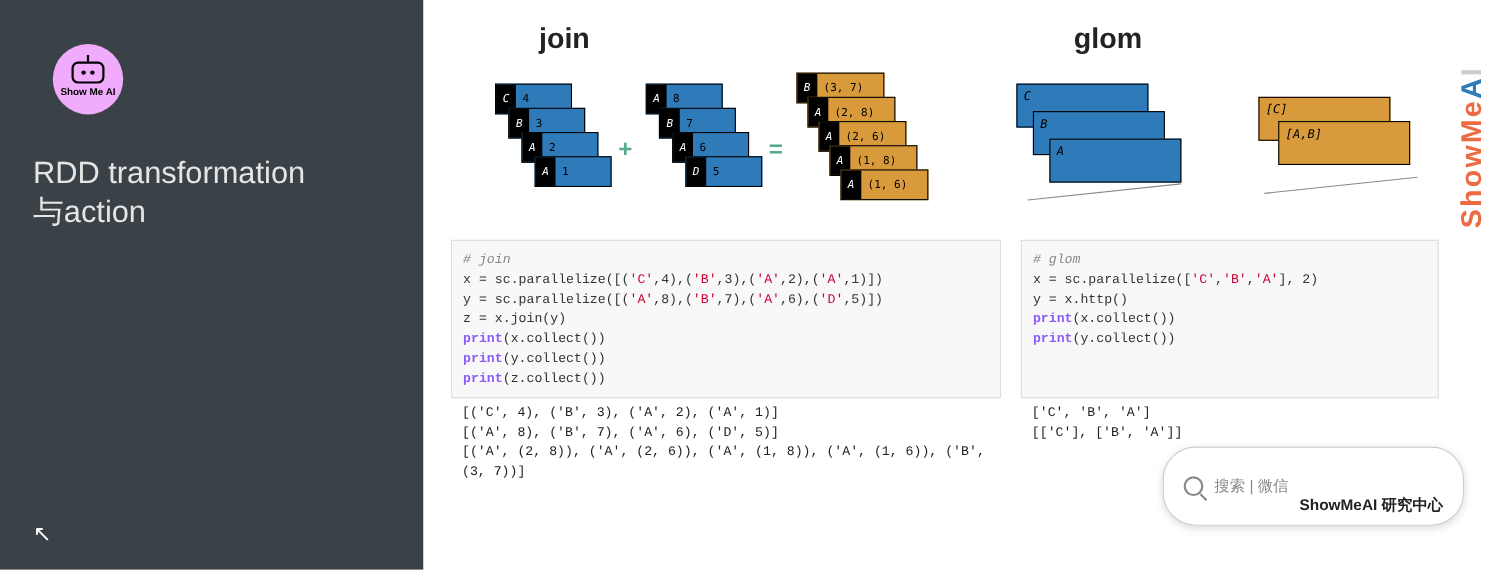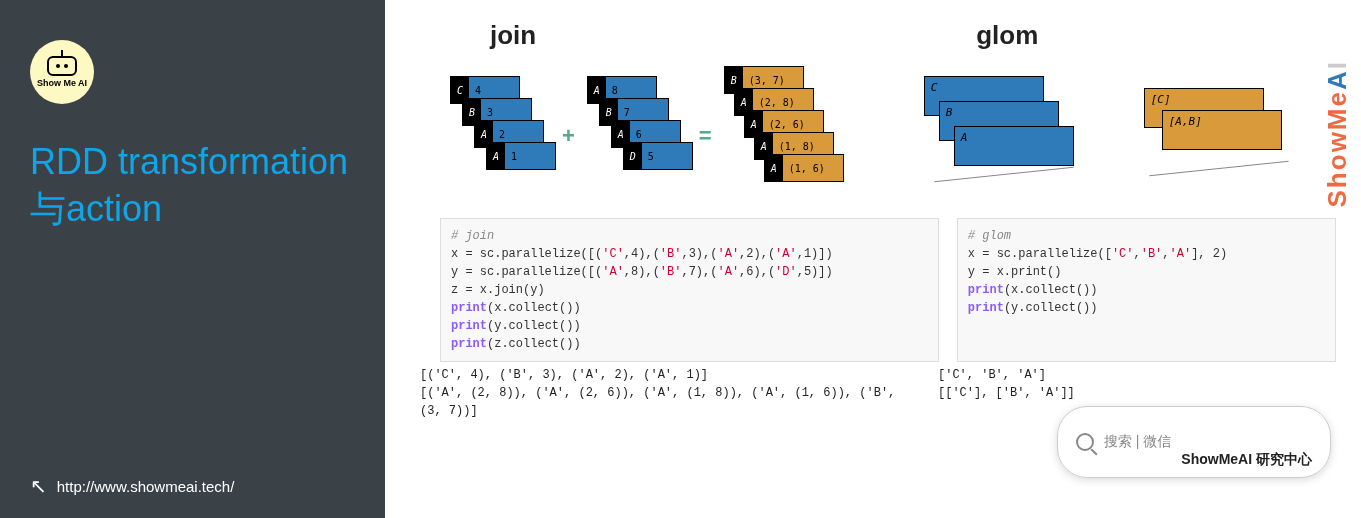--- a/index.html
+++ b/index.html
@@ -1,26 +1,26 @@
 <!DOCTYPE html>
 <html><head>
 <meta charset="utf-8">
 <style>
   * { margin: 0; padding: 0; box-sizing: border-box; }
   body { width: 1361px; height: 518px; display: flex; font-family: Arial, sans-serif; background: #fff; overflow: hidden; }
 
   
   .sidebar { width: 385px; height: 100%; background: #3a4248; color: #fff; padding: 40px 30px 20px 30px; display: flex; flex-direction: column; }
   .logo-wrap { margin-bottom: 35px; }
-  .logo-circle { width: 64px; height: 64px; border-radius: 50%; background: #fef9c3; display: flex; flex-direction: column; align-items: center; justify-content: center; }
+  .logo-circle { width: 64px; height: 64px; border-radius: 50%; background: #f0abfc; display: flex; flex-direction: column; align-items: center; justify-content: center; margin-left: 18px; }
   .logo-robot { width: 30px; height: 20px; border: 2px solid #000; border-radius: 6px; position: relative; display:flex; align-items:center; justify-content:center; gap:4px;}
   .logo-robot::before { content:""; position:absolute; top:-8px; left:50%; transform:translateX(-50%); width:2px; height:6px; background:#000; }
   .logo-eye { width:4px; height:4px; background:#000; border-radius:50%; }
   .logo-text { font-size: 9px; color: #000; font-weight: bold; margin-top: 2px; }
-  .title1 { font-size: 36px; font-weight: 500; line-height: 1.3; margin-bottom: 100px; color: #0ea5e9; }
+  .title1 { font-size: 28px; font-weight: 500; line-height: 1.3; margin-bottom: 100px; color: #e5e5e5; }
   .title2 { font-size: 30px; }
   .title2 .orange { color: #f58a33; }
   .title2 .white { color: #fff; }
   .footer-link { margin-top: auto; display: flex; align-items: center; gap: 10px; font-size: 15px; }
   .cursor-icon { font-size: 20px; }
 
   
   .main { flex: 1; position: relative; background: #fff; }
   .side-brand { position:absolute; right:8px; top:60px; writing-mode:vertical-rl; transform:rotate(180deg); font-size:26px; font-weight:bold; letter-spacing:2px; }
   .sb-a { color:#ed6a43; } .sb-b { color:#2f7ab8; } .sb-c { color:#ccc; }
@@ -40,21 +40,21 @@
   .card .key { width:18px; height:100%; background:#000; color:#fff; display:flex; align-items:center; justify-content:center; font-style:italic; }
   .card .val { padding: 0 6px; }
   .blue { background:#2f7ab8; color:#000; }
   .gold { background:#d89a3a; color:#000; }
   .plus-sign, .eq-sign { font-size:22px; color:#5a8; font-weight:bold; }
   .big { width:120px; height:40px; border:1px solid #000; position:absolute; display:flex; align-items:flex-start; padding:4px 6px; font-family:monospace; font-size:11px; font-style:italic; }
   .slash { position:absolute; width:140px; height:1px; background:#888; transform:rotate(-6deg); }
 
   .codes { display:flex; gap:18px; margin-top:12px; }
   .codebox { background:#f8f8f8; border:1px solid #ddd; padding:8px 10px; font-family:"Courier New",monospace; font-size:12px; line-height:1.5; color:#333; }
-  .cb1 { width:500px;margin-left:30px; } .cb2 { width:380px; }
+  .cb1 { width:500px; } .cb2 { width:380px; }
   .cm { color:#888; font-style:italic; }
   .kw { color:#8b5cf6; font-weight:bold; }
   .s1 { color:#c03; }
   .output { font-family:"Courier New",monospace; font-size:12px; line-height:1.5; padding:4px 10px; color:#222; }
   .out-row { display:flex; gap:18px; }
   .o1 { width:500px; } .o2 { width:380px; }
 
   .search-pill { position:absolute; right:30px; bottom:40px; background:rgba(255,255,255,0.95); border:1px solid #ccc; border-radius:30px; padding:8px 18px; display:flex; align-items:center; gap:10px; font-size:14px; box-shadow:0 2px 8px rgba(0,0,0,0.15); }
   .mag { width:18px; height:18px; border:2px solid #888; border-radius:50%; position:relative; }
   .mag::after { content:""; position:absolute; width:8px; height:2px; background:#888; bottom:-4px; right:-6px; transform:rotate(45deg); }
@@ -73,21 +73,20 @@
         </div>
       <div class="logo-text">Show Me AI</div>
     </div>
   </div>
   <div class="title1">
     <span>RDD transformation</span><br>
     <span>与action</span>
   </div>
   <div class="footer-link">
     <span class="cursor-icon">↖</span>
-    <span>http://www.showmeai.tech/</span>
   </div>
 </div>
 
 <div class="main">
   <div class="side-brand">
     <span class="sb-a">ShowMe</span><span class="sb-b">A</span><span class="sb-c">I</span>
   </div>
 
   <div class="panel">
     <div class="headings">
@@ -181,29 +180,30 @@
         <div><span>x = sc.parallelize([(</span><span class="s1">'C'</span><span>,4),(</span><span class="s1">'B'</span><span>,3),(</span><span class="s1">'A'</span><span>,2),(</span><span class="s1">'A'</span><span>,1)])</span></div>
         <div><span>y = sc.parallelize([(</span><span class="s1">'A'</span><span>,8),(</span><span class="s1">'B'</span><span>,7),(</span><span class="s1">'A'</span><span>,6),(</span><span class="s1">'D'</span><span>,5)])</span></div>
         <div>z = x.join(y)</div>
         <div><span class="kw">print</span><span>(x.collect())</span></div>
         <div><span class="kw">print</span><span>(y.collect())</span></div>
         <div><span class="kw">print</span><span>(z.collect())</span></div>
       </div>
       <div class="codebox cb2">
         <div class="cm"># glom</div>
         <div><span>x = sc.parallelize([</span><span class="s1">'C'</span><span>,</span><span class="s1">'B'</span><span>,</span><span class="s1">'A'</span><span>], 2)</span></div>
-        <div>y = x.print()</div>
+        <div>y = x.http()</div>
         <div><span class="kw">print</span><span>(x.collect())</span></div>
         <div><span class="kw">print</span><span>(y.collect())</span></div>
       </div>
     </div>
 
     <div class="out-row">
       <div class="output o1">
         <div>[('C', 4), ('B', 3), ('A', 2), ('A', 1)]</div>
+        <div>[('A', 8), ('B', 7), ('A', 6), ('D', 5)]</div>
         <div>[('A', (2, 8)), ('A', (2, 6)), ('A', (1, 8)), ('A', (1, 6)), ('B', (3, 7))]</div>
       </div>
       <div class="output o2">
         <div>['C', 'B', 'A']</div>
         <div>[['C'], ['B', 'A']]</div>
       </div>
     </div>
   </div>
 
   <div class="search-pill">

